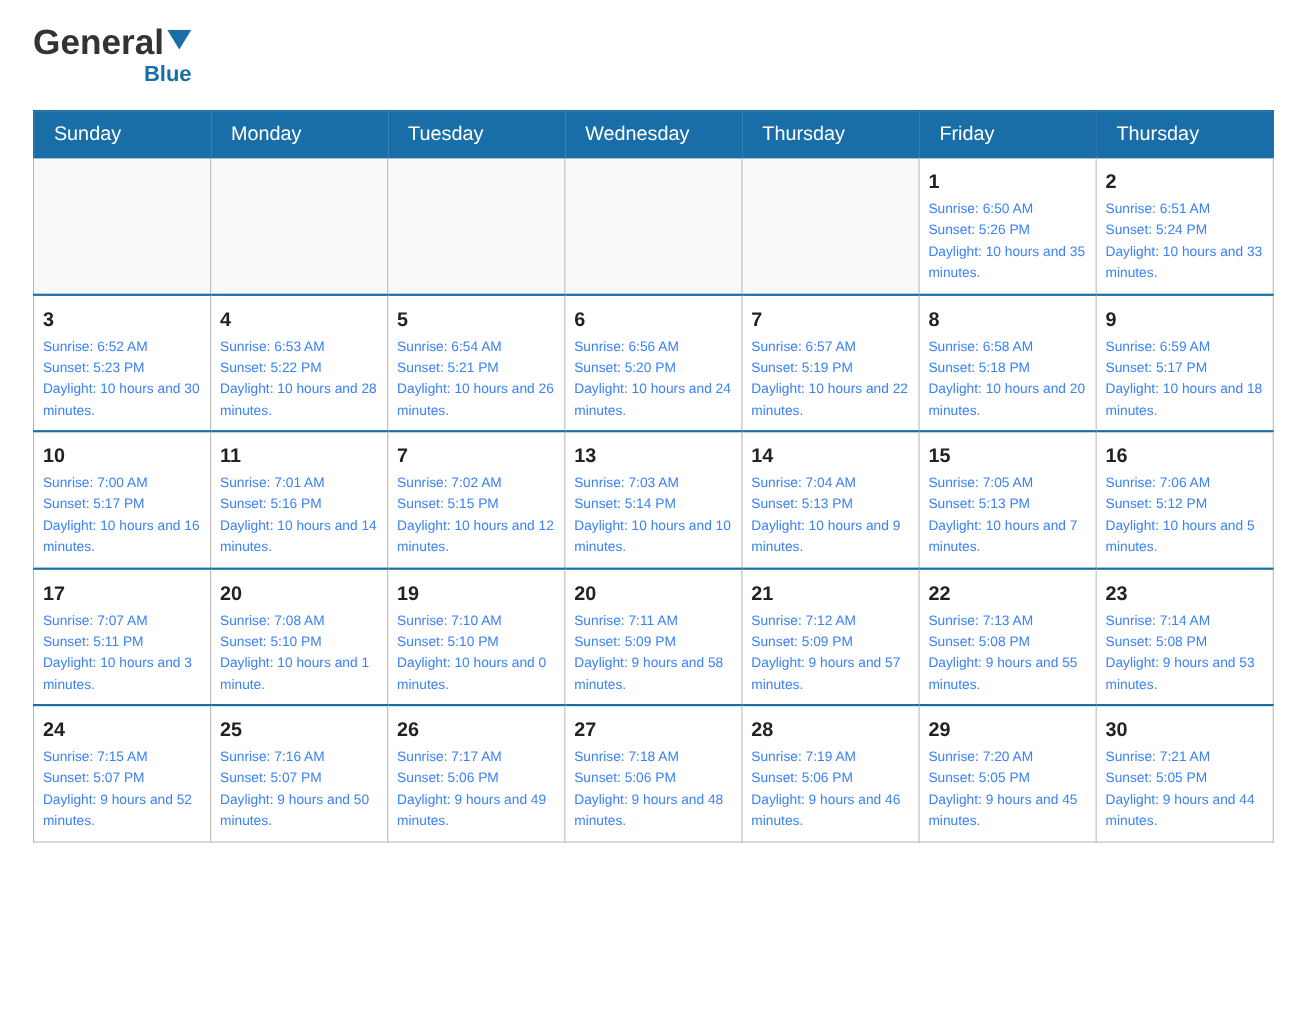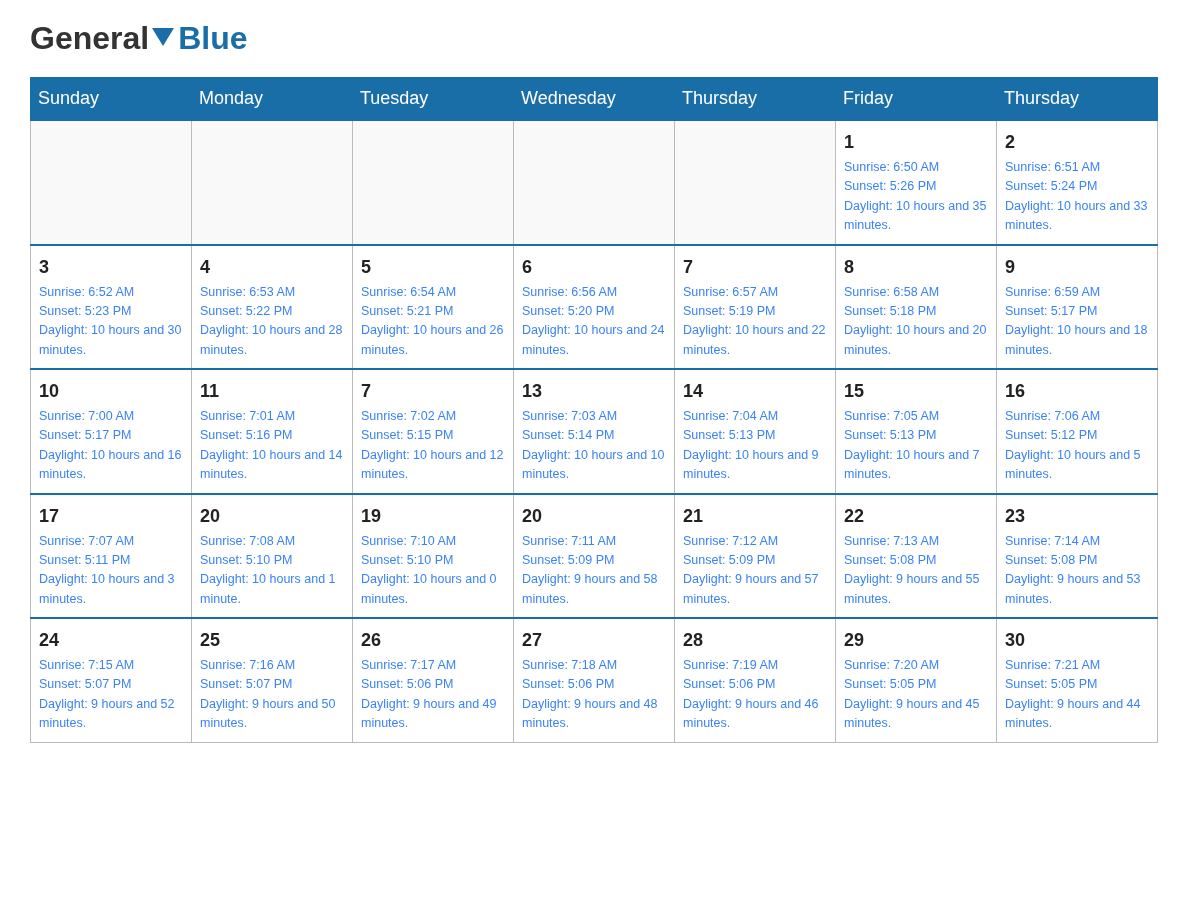--- a/index.html
+++ b/index.html
@@ -12,22 +12,22 @@
       padding: 20px 30px;
     }
     .header {
       display: flex;
       justify-content: space-between;
       align-items: flex-start;
       margin-bottom: 20px;
     }
     .logo-area {
       display: flex;
-      flex-direction: row;
-      align-items: center;
+      flex-direction: column;
+      align-items: flex-end;
     }
     .logo-line1 {
       display: flex;
       align-items: center;
     }
     .title-area {
       text-align: right;
     }
     .month-title {
       font-size: 52px;
@@ -43,21 +43,21 @@
     .calendar-table {
       width: 100%;
       border-collapse: collapse;
       border: 1px solid #bbb;
     }
     .calendar-table th {
       background-color: #1a6ea8;
       color: #fff;
       font-size: 18px;
       font-weight: normal;
-      padding: 10px 7px;
+      padding: 10px 18px;
       text-align: left;
       border: 1px solid #1a6ea8;
     }
     .calendar-table td {
       vertical-align: top;
       padding: 8px 8px;
       border: 1px solid #bbb;
       width: calc(100% / 7);
       min-height: 110px;
       font-size: 13px;
@@ -89,21 +89,21 @@
   <div class="logo-area">
     <div class="logo-line1">
       <span style="font-size:32px;font-weight:bold;color:#333;">General</span>
       <span style="display:inline-block;margin-left:3px;vertical-align:middle;">
         <svg width="22" height="18" viewBox="0 0 22 18">
             <polygon points="0,0 22,0 11,18" fill="#1a6ea8"></polygon>
           </svg>
       </span>
     </div>
     <div>
-      <span style="font-size:32px;font-weight:bold;color:#1a6ea8;margin-left:4px;">Blue</span>
+      <span style="font-size:20px;font-weight:bold;color:#1a6ea8;margin-left:4px;">Blue</span>
     </div>
   </div>
   <div class="title-area">
     <div class="month-title"></div>
     <div class="location-title"></div>
   </div>
 </div>
 
 <table class="calendar-table">
   <thead>

